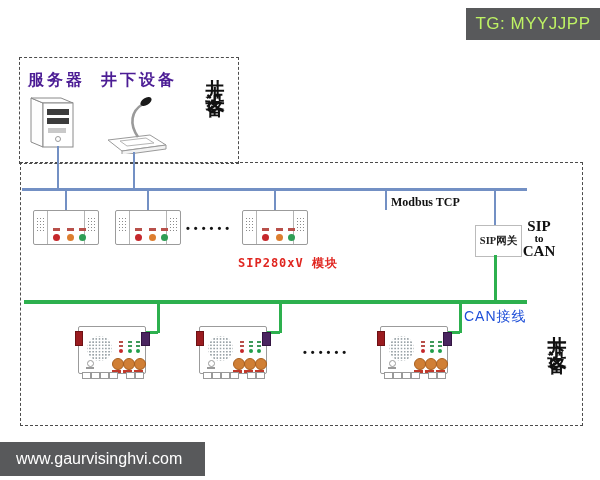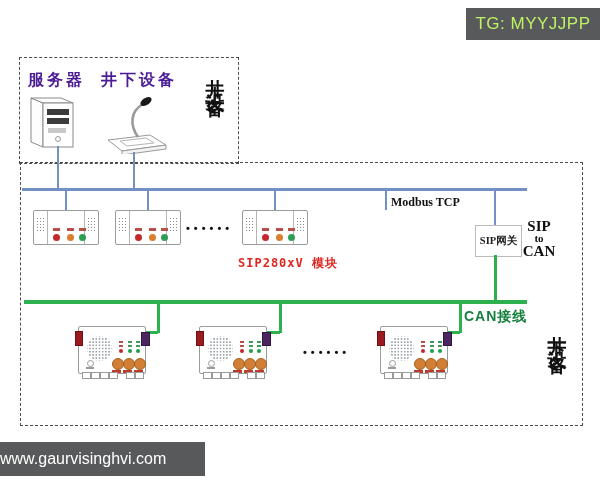--- a/index.html
+++ b/index.html
@@ -4,39 +4,39 @@
 <style>
   html,body{margin:0;padding:0;background:#ffffff;}
   #canvas{position:relative;width:600px;height:480px;background:#ffffff;overflow:hidden;
           font-family:"Liberation Sans",sans-serif;}
   .abs{position:absolute;}
 
   
   .badge{left:466px;top:8px;width:134px;height:32px;background:#58595b;color:#bef264;
          display:flex;align-items:center;justify-content:center;font-size:17px;letter-spacing:.5px;}
   .watermark{left:0;top:442px;width:205px;height:34px;background:#58595b;color:#fff;
-         display:flex;align-items:center;box-sizing:border-box;font-size:16px;}
+         display:flex;align-items:center;padding-left:16px;box-sizing:border-box;font-size:16px;}
 
   
   .dashed{border:1.6px dashed #4c4c4c;background:transparent;}
   .surface-box{left:19px;top:57px;width:218px;height:105px;}
   .outer-box{left:20px;top:162px;width:561px;height:262px;}
 
   .cn-label{font-family:"DejaVu Serif",serif;color:#4c1d95;font-size:16px;font-weight:600;letter-spacing:3px;white-space:nowrap;}
   .vtext{writing-mode:vertical-rl;text-orientation:upright;font-family:"DejaVu Serif",serif;
          font-size:19px;font-weight:600;color:#111;letter-spacing:7px;line-height:20px;}
 
   
   .eth-line{left:22px;top:188px;width:505px;height:3px;background:#7390c4;}
   .vblue{width:2px;background:#7390c4;}
   .eth-label{left:428px;top:169px;width:62px;font-size:15px;font-weight:600;color:#3f97d5;letter-spacing:2px;}
   .can-line{left:24px;top:300px;width:503px;height:4px;background:#2db04e;}
   .vgreen{width:2.5px;background:#2db04e;}
   .hgreen{height:2.5px;background:#2db04e;}
-  .can-label{left:464px;top:308px;font-size:14px;font-weight:700;color:#15803d;letter-spacing:1px;}
+  .can-label{left:464px;top:308px;font-size:14px;font-weight:400;color:#1d4ed8;letter-spacing:1px;}
 
   .red-label{font-family:"DejaVu Sans Mono",monospace;font-size:12px;font-weight:700;color:#e02620;letter-spacing:1px;white-space:nowrap;}
   .serif-b{font-family:"Liberation Serif",serif;font-weight:700;color:#111;}
   .dots-row{font-size:11px;color:#111;letter-spacing:4px;font-weight:700;}
 
   
   .plc-box{left:337px;top:210px;width:98px;height:43px;background:#fff;border:1.5px solid #c9c9c9;
            display:flex;align-items:center;justify-content:center;font-size:16px;color:#444;letter-spacing:2px;}
   .gw-box{left:475px;top:225px;width:45px;height:30px;background:#fff;border:1px solid #bbb;
           display:flex;align-items:center;justify-content:center;

